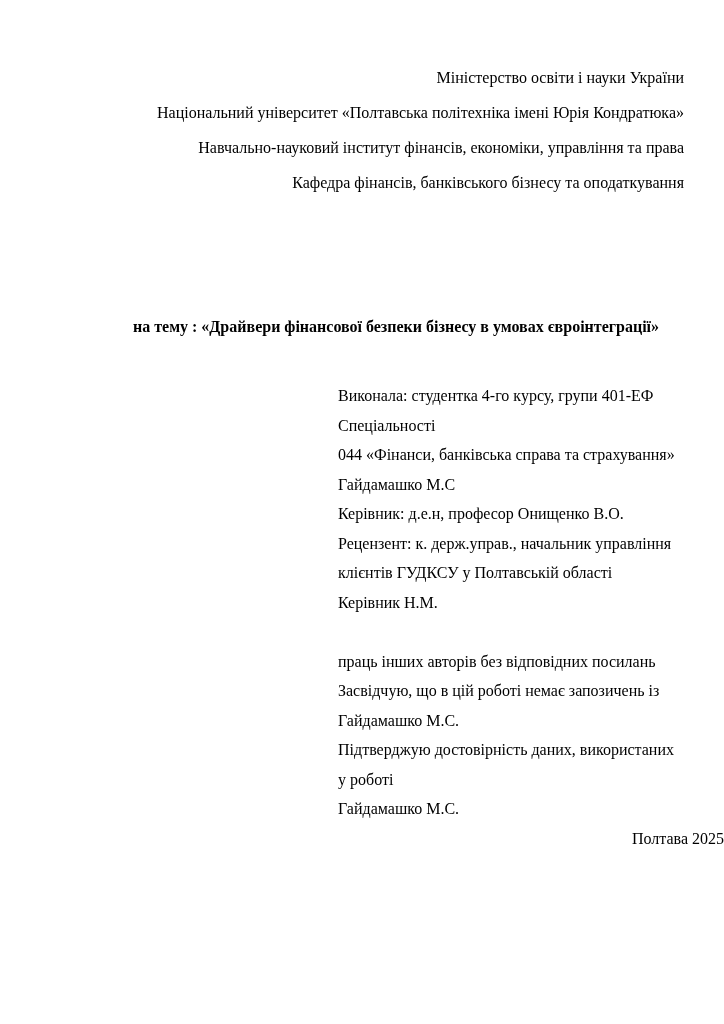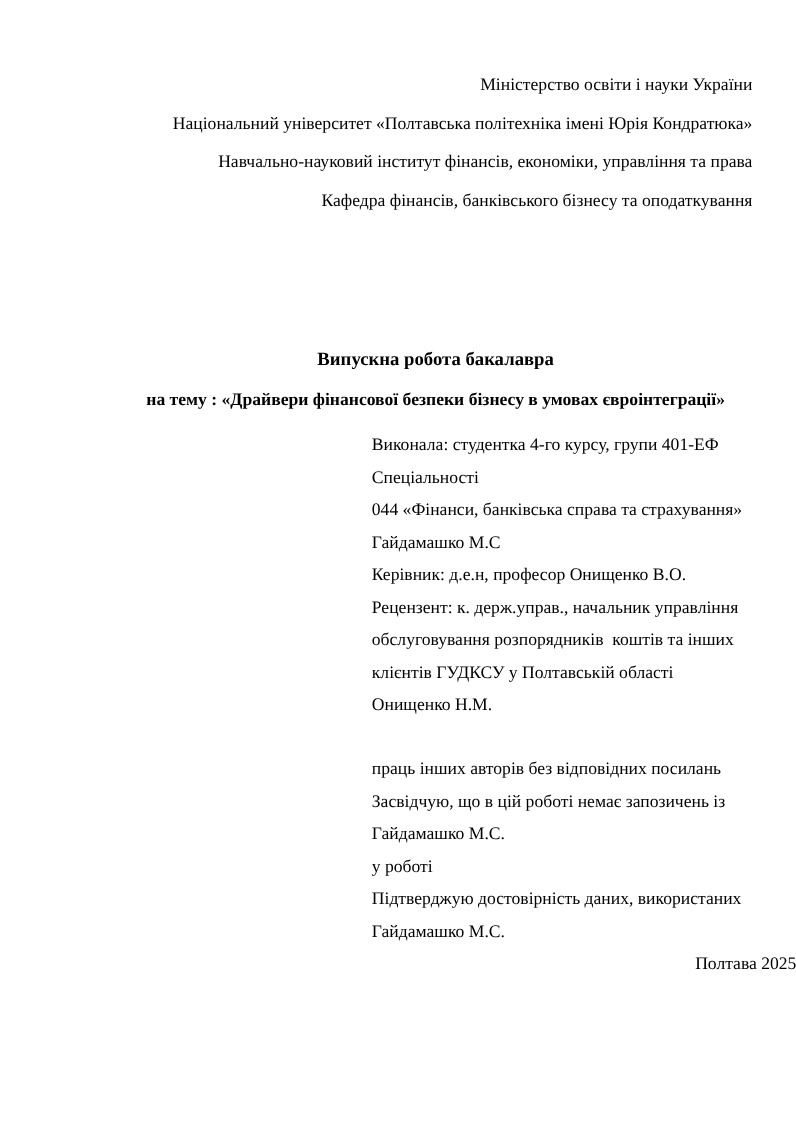--- a/index.html
+++ b/index.html
@@ -37,21 +37,21 @@
     font-size: 17px;
     line-height: 37px;
     white-space: pre;
   }
   .thesis-topic {
     font-size: 16px;
     line-height: 37px;
     white-space: pre;
   }
   .right-block {
-    margin-top: 8px;
+    margin-top: 36px;
     margin-left: 338px;
     font-size: 16px;
   }
   .right-block .rline {
     line-height: 29.5px;
     white-space: pre;
   }
   .right-block .blank-line {
     height: 29.5px;
   }
@@ -68,40 +68,38 @@
 <div class="page">
 
   <div class="doc-header">
     <div class="hline">Міністерство освіти і науки України</div>
     <div class="hline">Національний університет «Полтавська політехніка імені Юрія Кондратюка»</div>
     <div class="hline">Навчально-науковий інститут фінансів, економіки, управління та права</div>
     <div class="hline">Кафедра фінансів, банківського бізнесу та оподаткування</div>
   </div>
 
   <div class="title-block">
-    <div class="thesis-title">Випускна робота бакалавра</div>
     <div class="thesis-topic">на тему : «Драйвери фінансової безпеки бізнесу в умовах євроінтеграції»</div>
   </div>
 
   <div class="right-block">
     <div class="rline">Виконала: студентка 4-го курсу, групи 401-ЕФ</div>
     <div class="rline">Спеціальності</div>
     <div class="rline">044 «Фінанси, банківська справа та страхування»</div>
     <div class="rline">Гайдамашко М.С</div>
     <div class="rline">Керівник: д.е.н, професор Онищенко В.О.</div>
     <div class="rline">Рецензент: к. держ.управ., начальник управління</div>
-    <div class="rline">обслуговування розпорядників  коштів та інших</div>
     <div class="rline">клієнтів ГУДКСУ у Полтавській області</div>
-    <div class="rline">Онищенко Н.М.</div>
+    <div class="rline">Керівник Н.М.</div>
 
     <div class="blank-line"></div>
 
     <div class="rline">праць інших авторів без відповідних посилань</div>
     <div class="rline">Засвідчую, що в цій роботі немає запозичень із</div>
     <div class="rline">Гайдамашко М.С.</div>
+    <div class="rline">Підтверджую достовірність даних, використаних</div>
     <div class="rline">у роботі</div>
-    <div class="rline">Підтверджую достовірність даних, використаних</div>
     <div class="rline">Гайдамашко М.С.</div>
   </div>
 
   <div class="footer-line">Полтава 2025</div>
 
 </div>
 
 </body></html>

